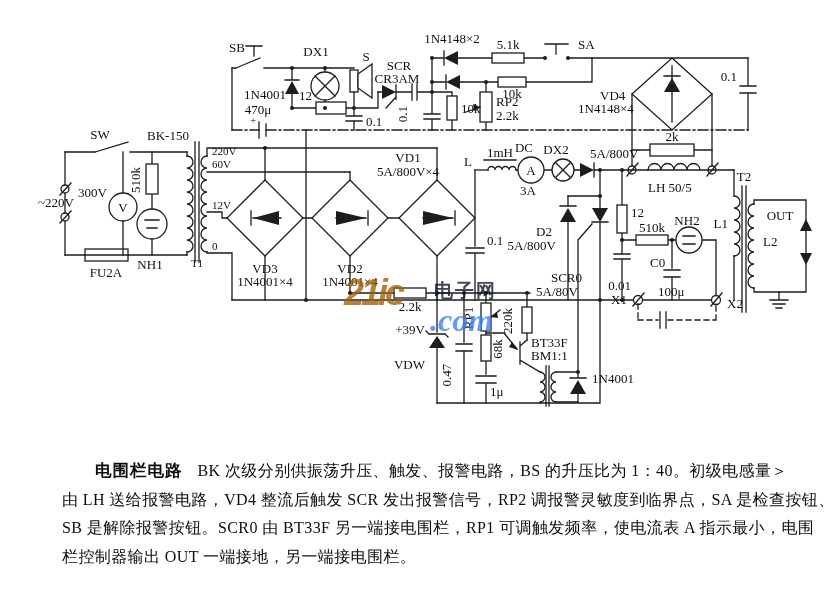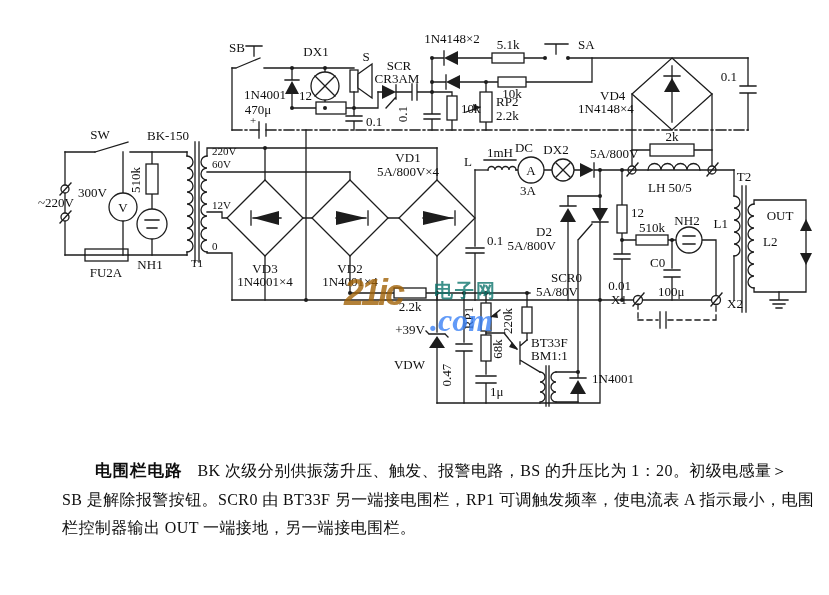--- a/index.html
+++ b/index.html
@@ -10,21 +10,21 @@
   svg .dash{stroke-dasharray:5 4;}
   svg .cmp{stroke:#1d1d1d;stroke-width:1.3;fill:#ffffff;}
   svg .fl{fill:#1d1d1d;stroke:none;}
   svg text{font-family:"Liberation Serif",serif;font-size:13px;fill:#101010;}
   svg text.sm{font-size:11px;}
   svg circle.j{fill:#1d1d1d;stroke:none;}
   .wm{position:absolute;left:344px;top:270px;width:170px;height:70px;opacity:.8;pointer-events:none;}
   .wm .big{position:absolute;left:0;top:2px;font-family:"Liberation Sans",sans-serif;
            font-style:italic;font-weight:bold;font-size:36px;letter-spacing:-3px;color:#a16207;}
   .wm .site{position:absolute;left:90px;top:8px;font-weight:bold;font-size:19px;
-            letter-spacing:2px;color:#0f766e;}
+            letter-spacing:2px;color:#0f172a;}
   .wm .dom{position:absolute;left:86px;top:32px;font-style:italic;font-weight:bold;
            font-size:32px;color:#3b82f6;}
   .caption{position:absolute;left:62px;top:456px;width:730px;font-size:16px;
            line-height:28.5px;color:#0d0d0d;letter-spacing:.4px;}
   .caption .line{white-space:nowrap;}
   .caption .indent{padding-left:33px;}
   .caption .t{font-family:"Liberation Sans",sans-serif;font-weight:bold;
               font-size:16.5px;margin-right:15px;letter-spacing:1px;}
 </style>
 </head>
@@ -324,18 +324,19 @@
 
   
   <div class="wm">
     <span class="big">21ic</span>
     <span class="site">电子网</span>
     <span class="dom">.com</span>
   </div>
 
   
   <div class="caption">
-    <div class="line indent"><span class="t">电围栏电路</span><span>BK 次级分别供振荡升压、触发、报警电路，BS 的升压比为 1：20。初级电感量＞</span></div>
+    <div class="line indent"><span class="t">电围栏电路</span><span>BK 次级分别供振荡升压、触发、报警电路，BS 的升压比为 1：40。初级电感量＞</span></div>
+    <div class="line">由 LH 送给报警电路，VD4 整流后触发 SCR 发出报警信号，RP2 调报警灵敏度到临界点，SA 是检查按钮、</div>
     <div class="line">SB 是解除报警按钮。SCR0 由 BT33F 另一端接电围栏，RP1 可调触发频率，使电流表 A 指示最小，电围</div>
     <div class="line">栏控制器输出 OUT 一端接地，另一端接电围栏。</div>
   </div>
 
 </div>
 
 </body></html>

